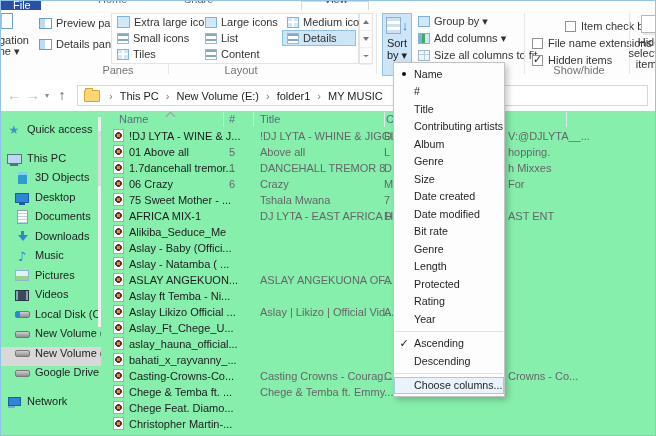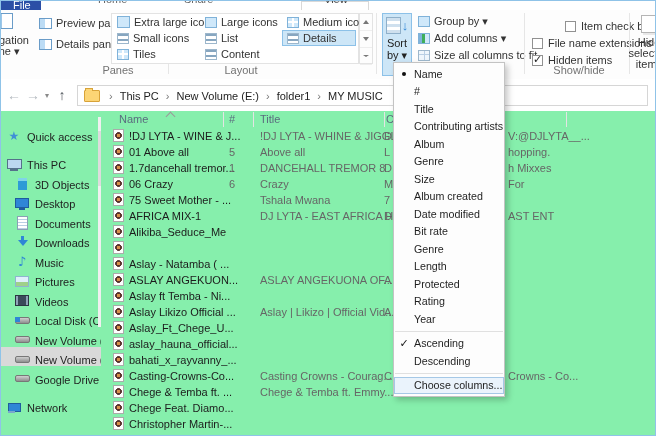--- a/index.html
+++ b/index.html
@@ -70,21 +70,21 @@
     display:flex;align-items:center;background:#fff;}
   .ic-folder{width:14px;height:10px;background:#fcd575;border:1px solid #d8a339;border-radius:1px;position:relative;margin:0 6px 0 6px;flex:none;}
   .ic-folder::before{content:"";position:absolute;left:0;top:-3px;width:6px;height:2px;background:#fcd575;border:1px solid #d8a339;border-bottom:none;}
   .crumb{display:flex;align-items:center;white-space:nowrap;}
   .crumb-label{padding:0 4px;color:#1e1e1e;}
   .crumb-sep{color:#777;padding:0 3px;font-size:11px;}
   .crumb:last-child .crumb-sep{display:none;}
 
   
   .sidebar{position:absolute;left:0;top:112px;width:100px;bottom:1px;overflow:hidden;}
-  .side-item{display:flex;align-items:flex-end;height:19.5px;white-space:nowrap;color:#1e1e1e;}
+  .side-item{display:flex;align-items:flex-start;height:19.5px;white-space:nowrap;color:#1e1e1e;}
   .side-item.lvl0{padding-left:5px;}
   .side-item.lvl1{padding-left:13px;}
   .side-item.gap{margin-top:9px;}
   .side-item.first{margin-top:10px;}
   .side-item.sel{background:#d9d9d9;}
   .si{width:16px;height:14px;margin-right:5px;flex:none;position:relative;display:inline-flex;align-items:center;justify-content:center;box-sizing:border-box;}
   .si-star::before{content:"★";color:#3f8fd6;font-size:12px;font-family:"DejaVu Sans",sans-serif;}
   .si-pc::before{content:"";width:13px;height:8px;background:#bcd7ef;border:1px solid #55718a;}
   .si-pc::after{content:"";position:absolute;bottom:0;left:4px;width:8px;height:2px;background:#55718a;}
   .si-cube::before{content:"";width:9px;height:9px;background:#2e9bd6;border-top:3px solid #7fd4e8;}
@@ -402,20 +402,21 @@
         <div class="frow">
     <span class="ic-media"></span>
     <span class="c-name">Alikiba_Seduce_Me</span>
     <span class="c-num"></span>
     <span class="c-title"></span>
     <span class="c-ca-left"></span>
     <span class="c-ca-right"></span>
   </div>
         <div class="frow">
     <span class="ic-media"></span>
+    <span class="c-name">Aslay - Baby (Offici...</span>
     <span class="c-num"></span>
     <span class="c-title"></span>
     <span class="c-ca-left"></span>
     <span class="c-ca-right"></span>
   </div>
         <div class="frow">
     <span class="ic-media"></span>
     <span class="c-name">Aslay - Natamba ( ...</span>
     <span class="c-num"></span>
     <span class="c-title"></span>
@@ -529,21 +530,21 @@
       <div class="mitem">
     <span class="mark"></span>
     <span>Genre</span>
   </div>
       <div class="mitem">
     <span class="mark"></span>
     <span>Size</span>
   </div>
       <div class="mitem">
     <span class="mark"></span>
-    <span>Album created</span>
+    <span>Date created</span>
   </div>
       <div class="mitem">
     <span class="mark"></span>
     <span>Date modified</span>
   </div>
       <div class="mitem">
     <span class="mark"></span>
     <span>Bit rate</span>
   </div>
       <div class="mitem">

